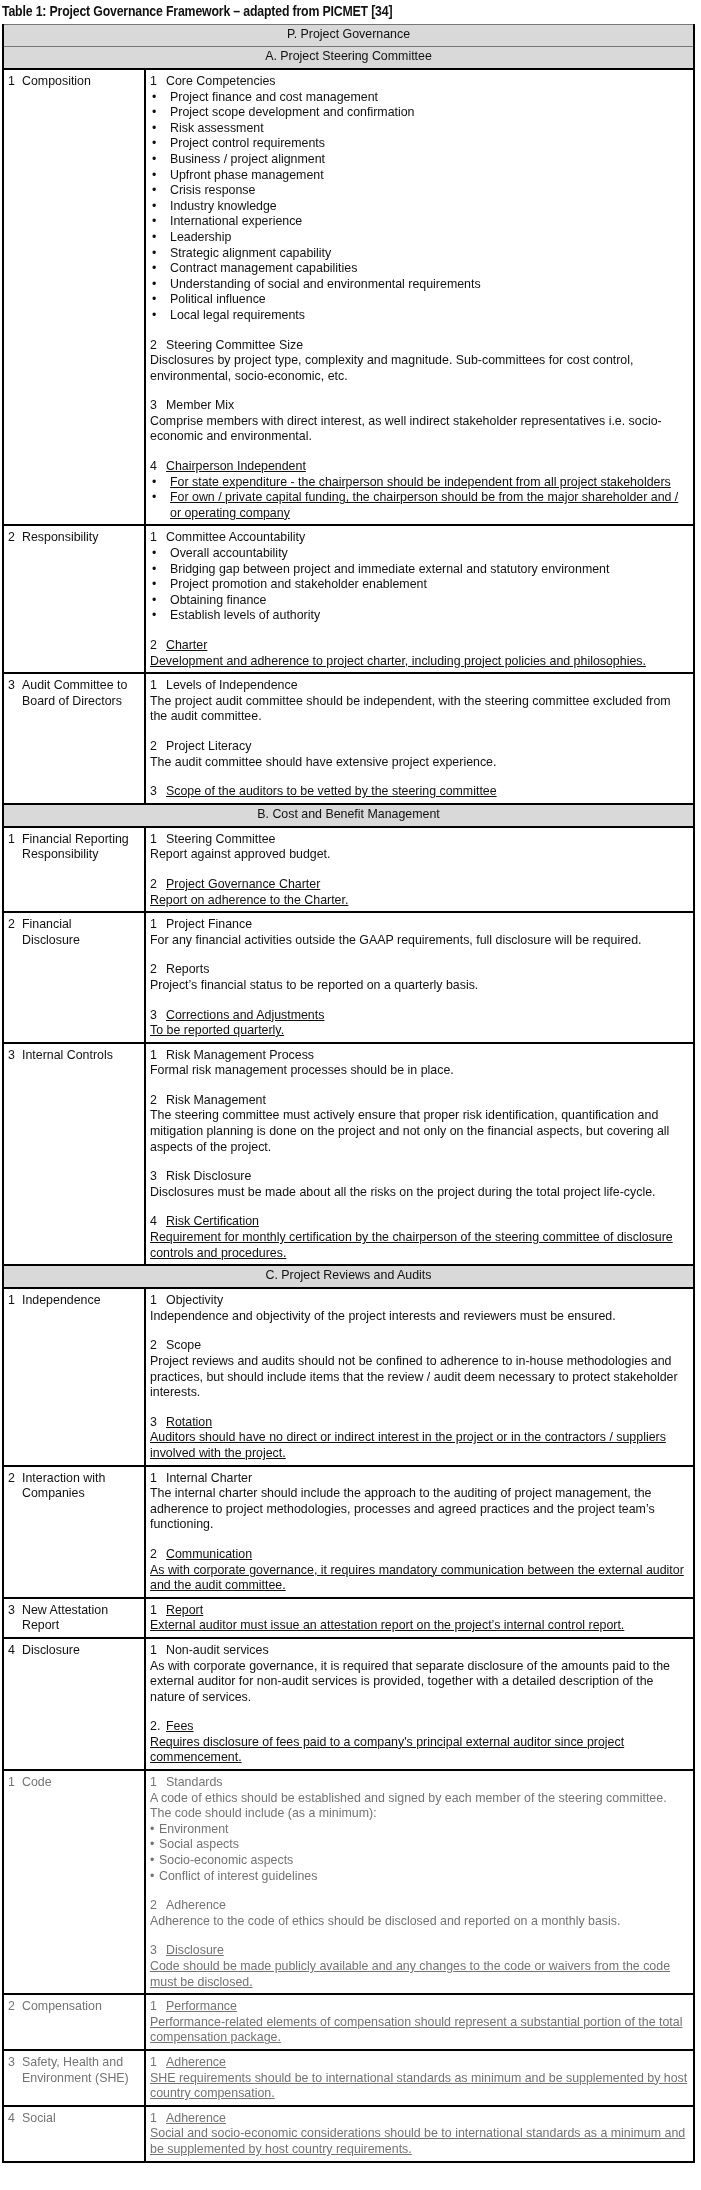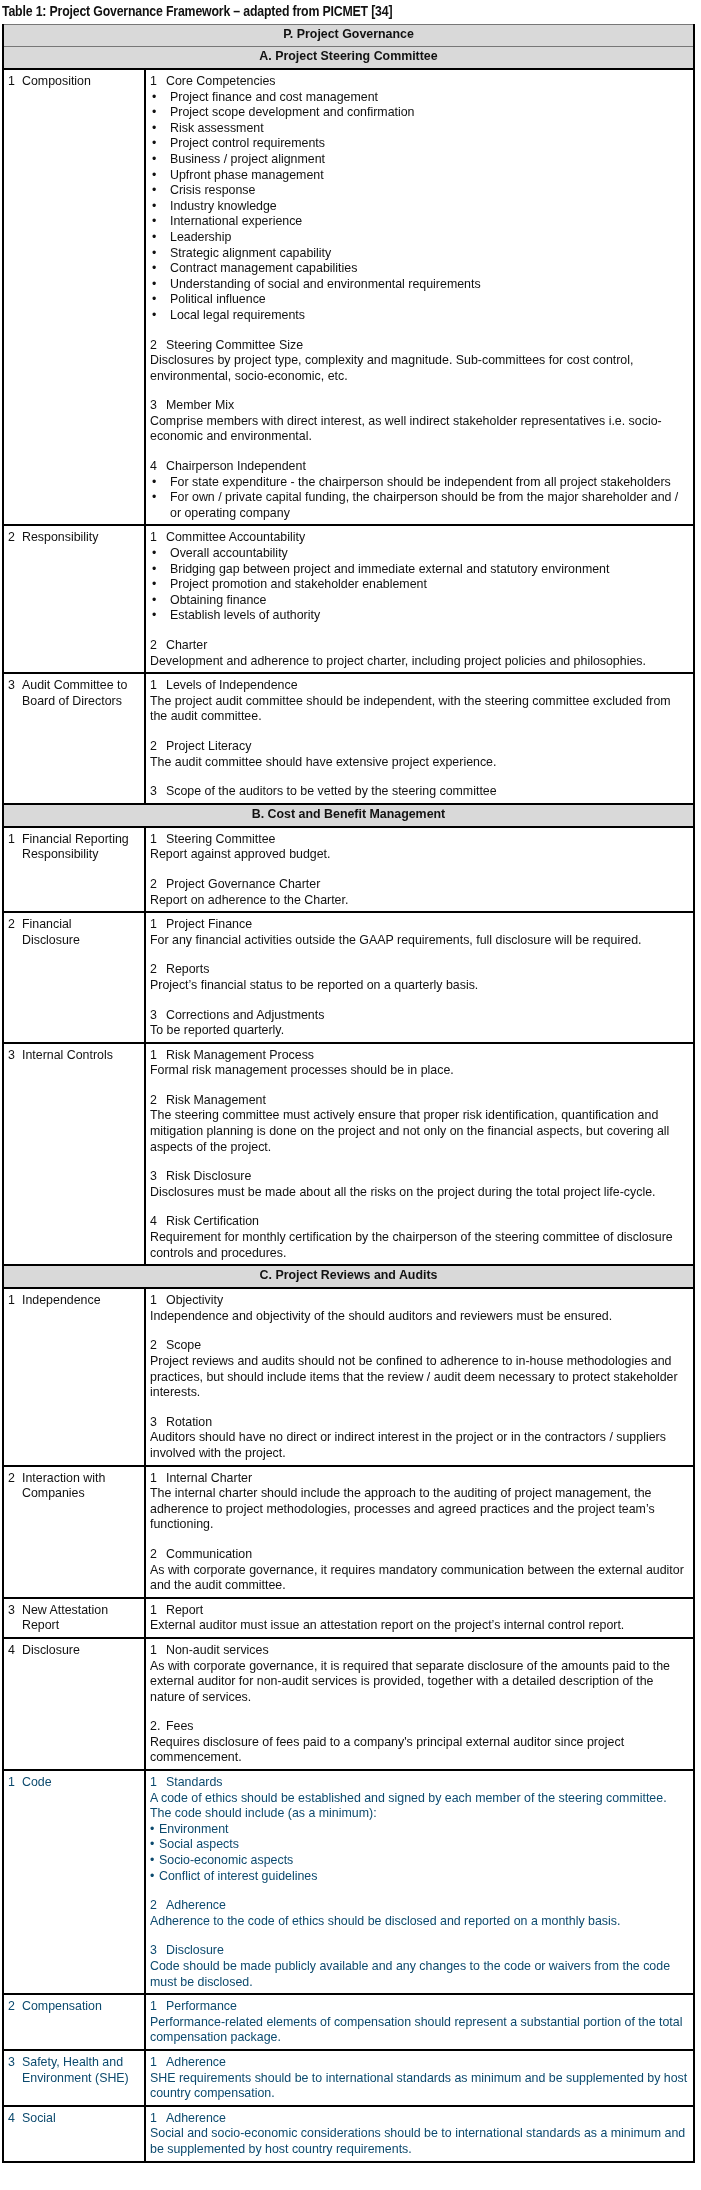--- a/index.html
+++ b/index.html
@@ -1,34 +1,34 @@
 <!DOCTYPE html>
 <html><head>
 <meta charset="utf-8">
 <style>
   html, body { margin: 0; padding: 0; background: #ffffff; }
   body { width: 701px; height: 2190px; overflow: hidden; font-family: "Liberation Sans", sans-serif; color: #111; }
   .caption { position: absolute; left: 2px; top: 3px; font-size: 14px; font-weight: bold; letter-spacing: -0.2px; transform: scaleX(0.88); transform-origin: left top; white-space: nowrap; }
   table.gov { position: absolute; left: 2px; top: 24px; width: 693px; border-collapse: collapse; font-size: 12.4px; line-height: 15.6px; }
   table.gov td { vertical-align: top; padding: 4px 4px 3px 4px; }
-  tr.sec td { background: #d9d9d9; text-align: center; font-weight: bold; border: 1px solid #777; border-left: 2px solid #000; border-right: 2px solid #000; padding: 2px 4px 1px; height: 18px; }
+  tr.sec td { background: #d9d9d9; text-align: center; font-weight: normal; border: 1px solid #777; border-left: 2px solid #000; border-right: 2px solid #000; padding: 2px 4px 1px; height: 18px; }
   tr.row td { border: 2px solid #000; }
   tr.row td.left { width: 132px; padding-left: 4px; }
   .lnum { display: inline-block; width: 14px; }
   .lbl { display: inline-block; vertical-align: top; width: 110px; }
   .block { margin-bottom: 14px; }
-  .block:last-child { margin-bottom: 0; }
+  .block:last-child { margin-bottom: 0; text-decoration: underline; }
   .bt { padding-left: 0; }
   .bt .n { display: inline-block; width: 16px; }
   ul.bl { list-style: none; margin: 0; padding: 0; }
   ul.bl li { position: relative; padding-left: 20px; }
   ul.bl li::before { content: "\2022"; position: absolute; left: 2px; top: 0; }
   ul.sm li { padding-left: 9px; }
   ul.sm li::before { left: 0; }
-  .dtxt { color: #0c4a6e; }
+  .dtxt { color: #737373; }
 </style>
 </head>
 <body>
 
 <div class="caption">Table 1: Project Governance Framework – adapted from PICMET [34]</div>
 
 <table class="gov">
   <tbody id="tbody">
     <tr class="sec">
       <td colspan="2">P. Project Governance</td>
@@ -166,21 +166,21 @@
         </td>
       </tr>
       <tr class="sec">
         <td colspan="2">C. Project Reviews and Audits</td>
       </tr>
       <tr class="row">
         <td class="left"><span class="lnum">1</span><span class="lbl">Independence</span></td>
         <td class="right">
           <div class="block">
             <div class="bt"><span class="n">1</span><span>Objectivity</span></div>
-            <div>Independence and objectivity of the should auditors and reviewers must be ensured.</div>
+            <div>Independence and objectivity of the project interests and reviewers must be ensured.</div>
           </div>
           <div class="block">
             <div class="bt"><span class="n">2</span><span>Scope</span></div>
             <div>Project reviews and audits should not be confined to adherence to in-house methodologies and practices, but should include items that the review / audit deem necessary to protect stakeholder interests.</div>
           </div>
           <div class="block">
             <div class="bt"><span class="n">3</span><span>Rotation</span></div>
             <div>Auditors should have no direct or indirect interest in the project or in the contractors / suppliers involved with the project.</div>
           </div>
         </td>

